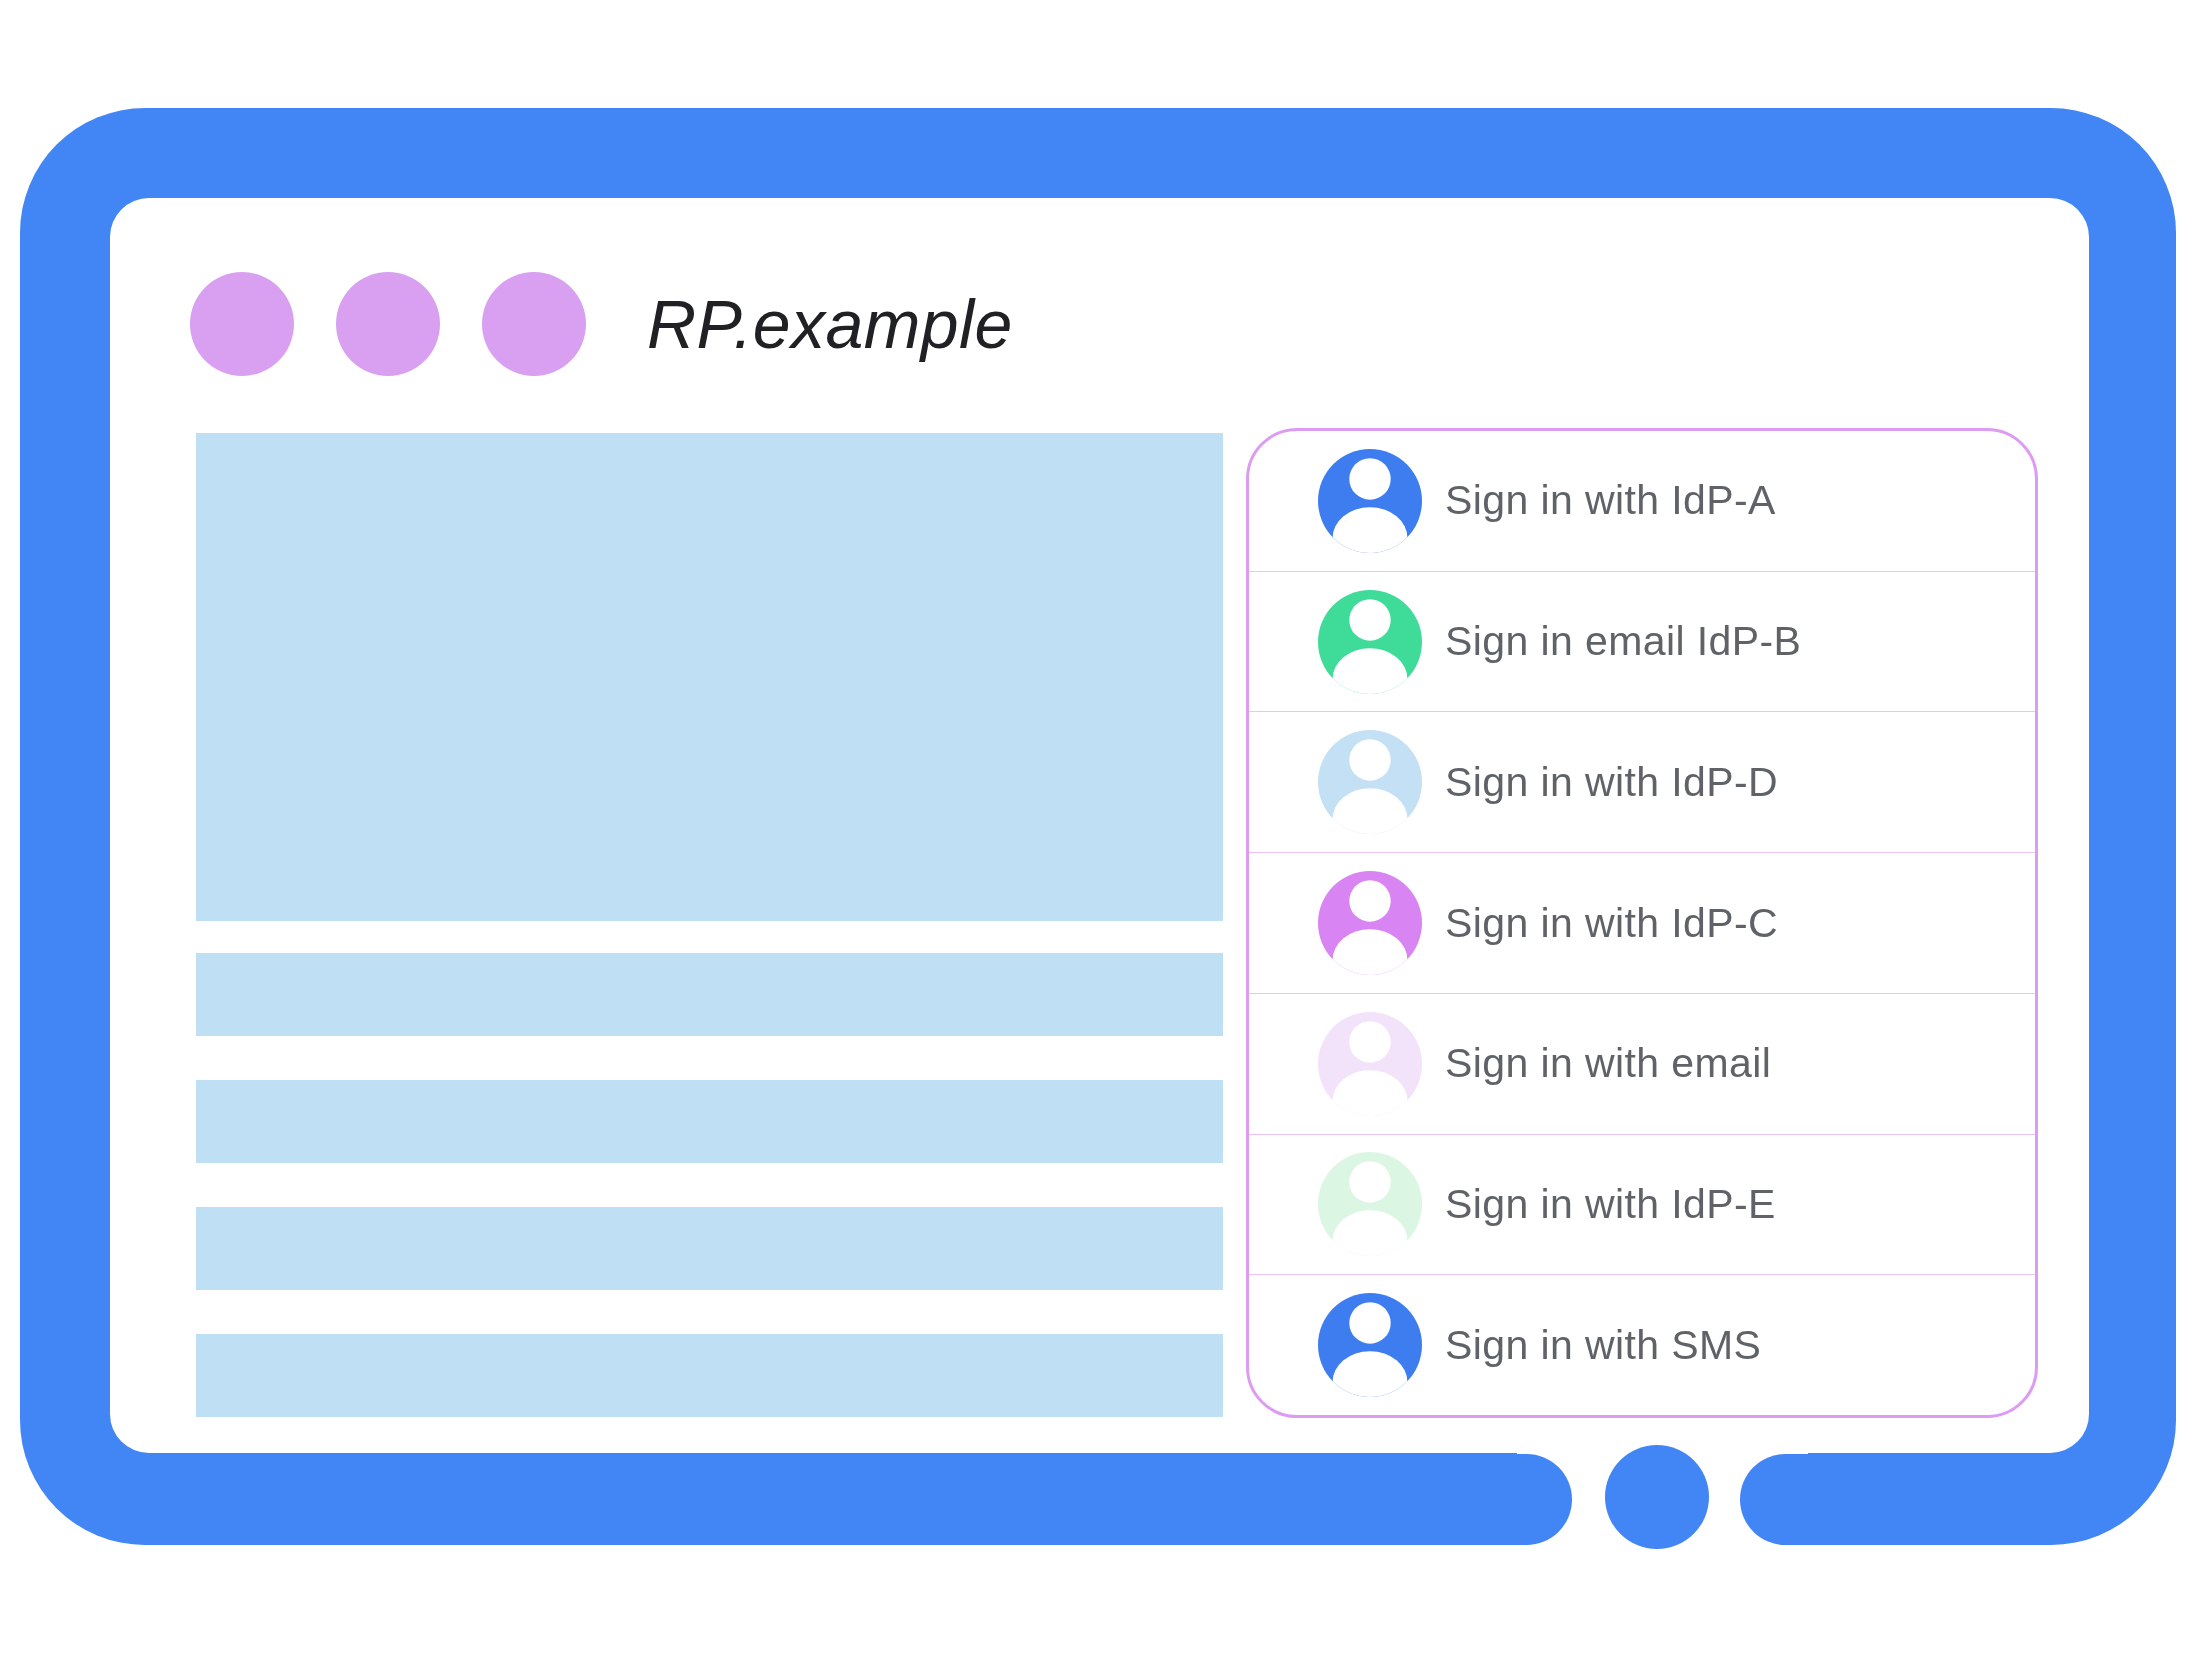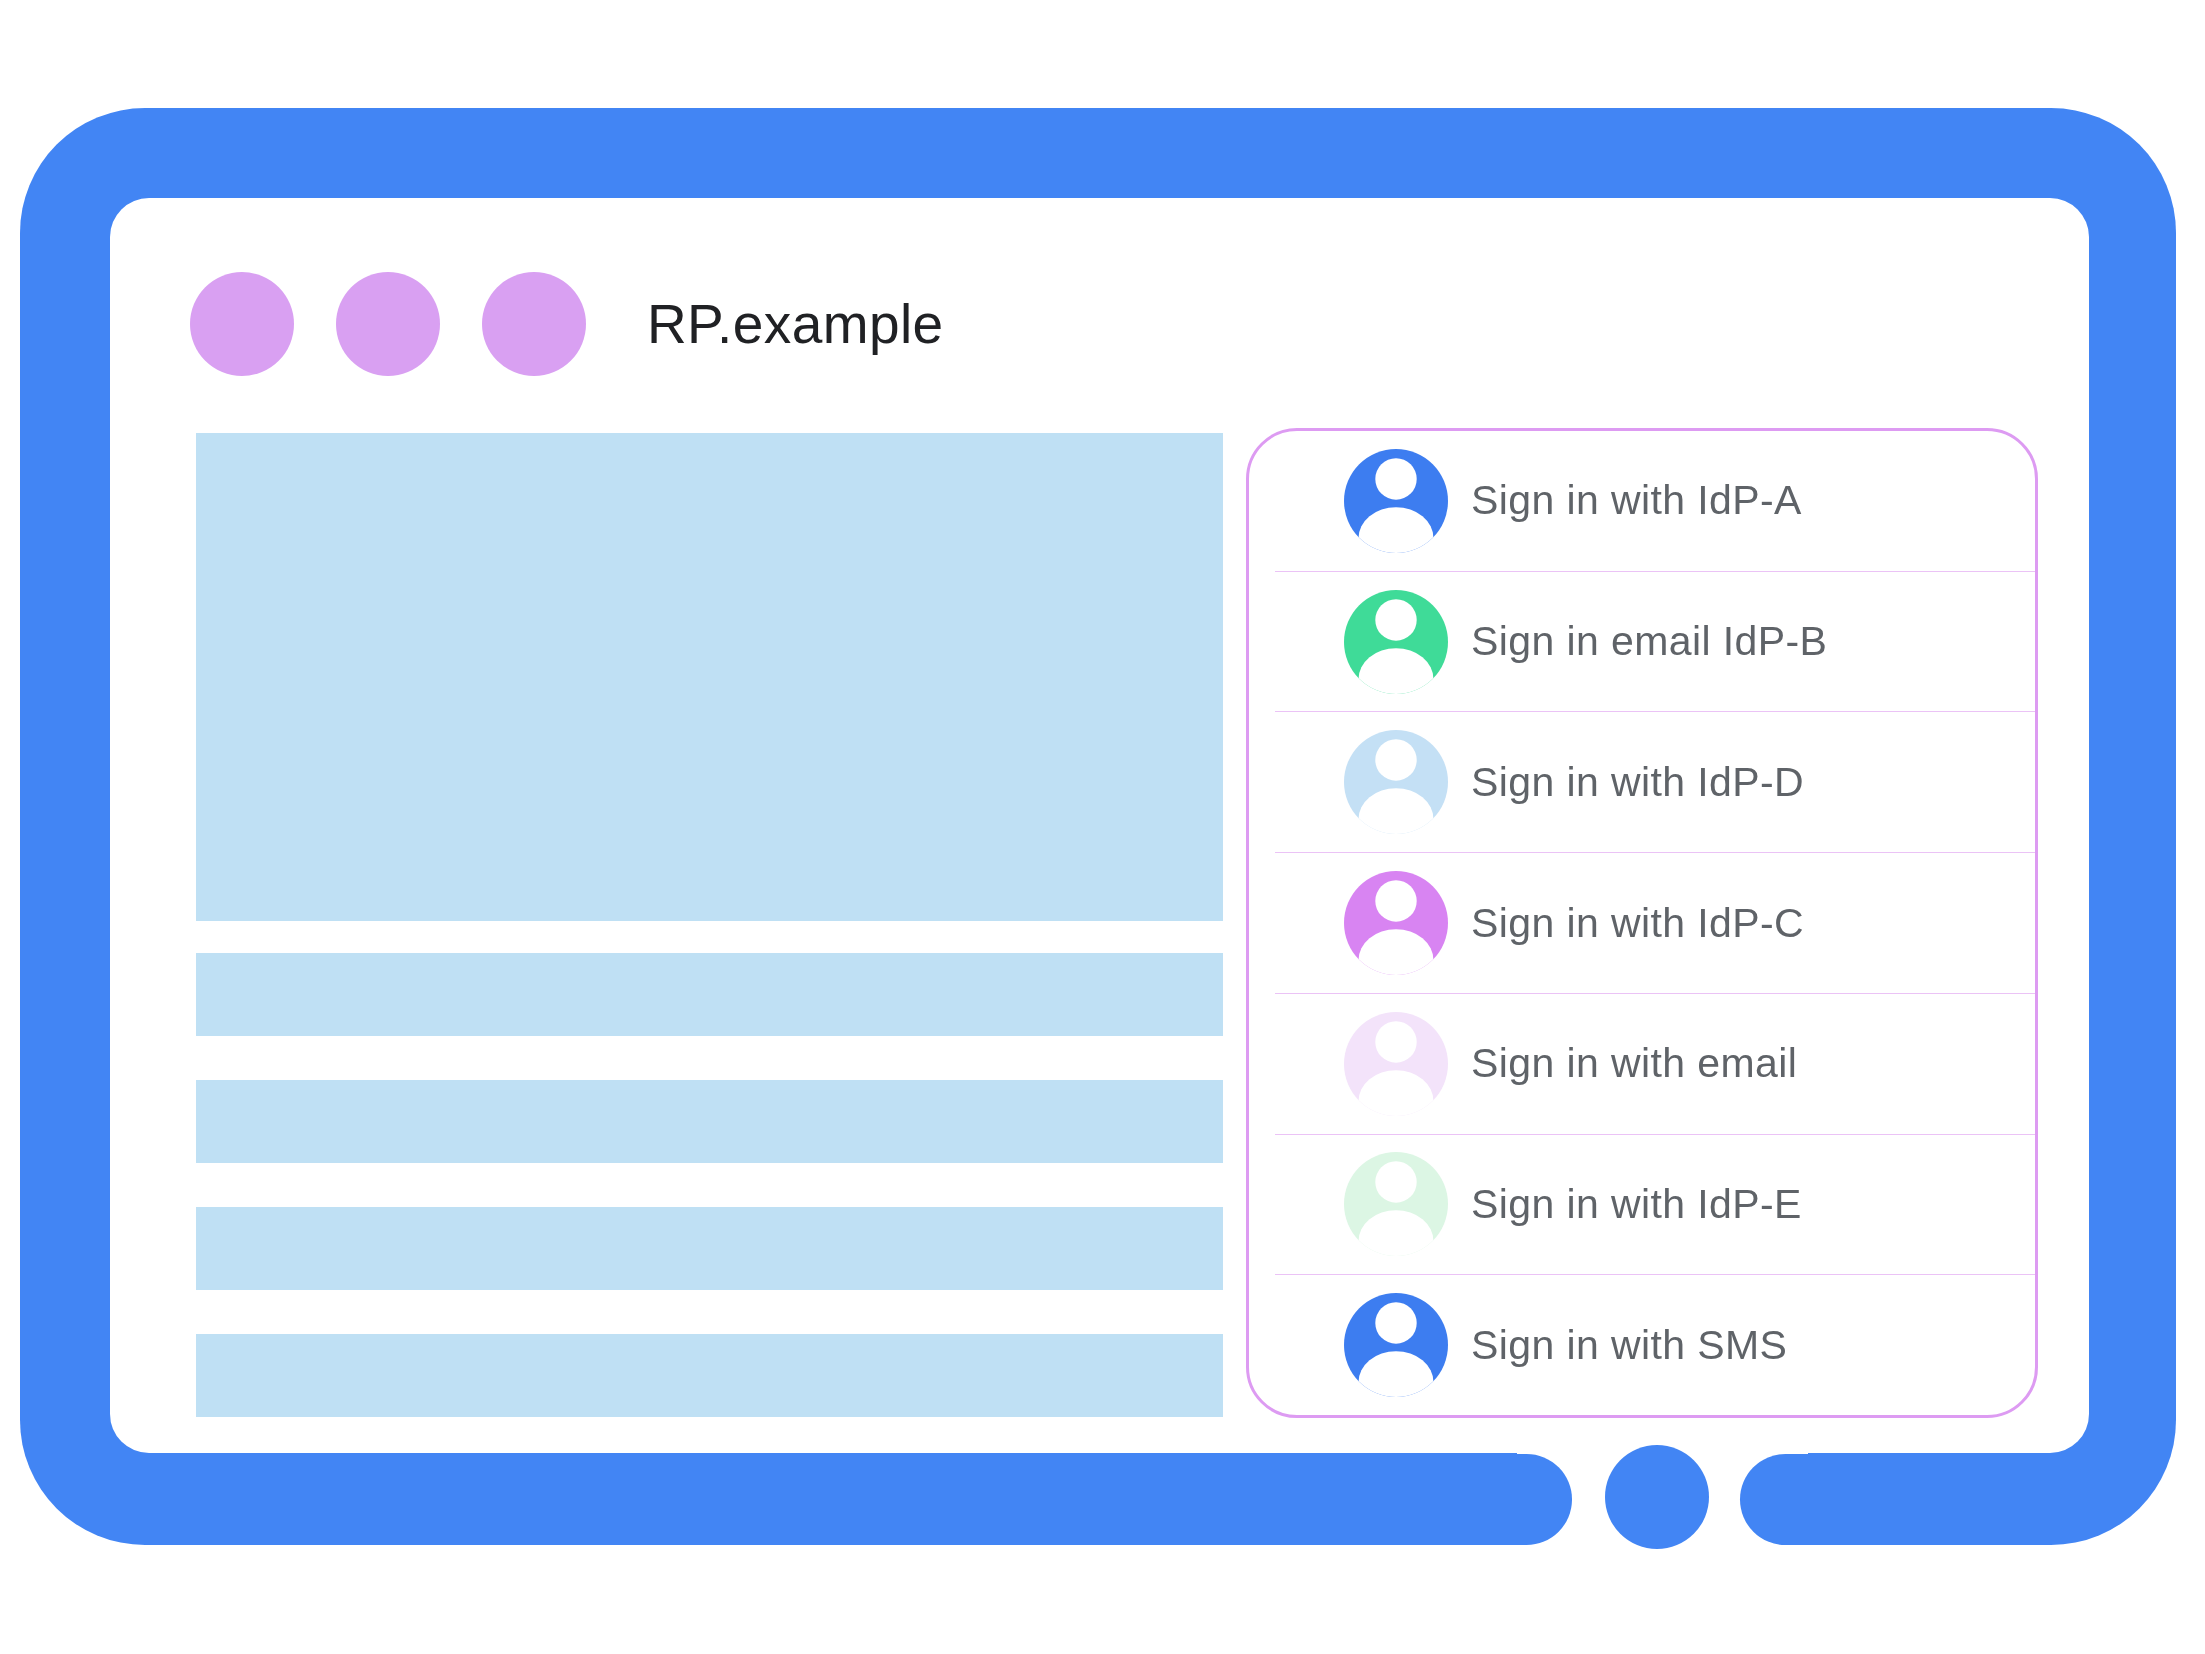--- a/index.html
+++ b/index.html
@@ -58,23 +58,24 @@
     display:flex;gap:42px;
   }
   .dot{
     width:104px;height:104px;border-radius:50%;
     background:var(--window-dot,#D9A0F2);
   }
   .page-title{
     position:absolute;
     left:647px;top:272px;height:104px;
     display:flex;align-items:center;
-    font-size:55px;
+    font-size:68px;
     letter-spacing:0.4px;
     color:var(--title-text,#202124);
+    font-style:italic;
   }
   
   .hero{
     position:absolute;
     left:196px;top:433px;width:1027px;height:488px;
     background:var(--placeholder,#BFE0F4);
   }
   .bars{
     position:absolute;
     left:196px;top:953px;width:1027px;height:464px;
@@ -85,21 +86,21 @@
     background:var(--placeholder,#BFE0F4);
   }
   
   .panel{
     position:absolute;
     left:1246px;top:428px;width:792px;height:990px;
     box-sizing:border-box;
     border:3.5px solid var(--panel-border,#DD9BF2);
     border-radius:51px;
     background:#ffffff;
-    display:flex;flex-direction:column;padding-left:26px;
+    display:flex;flex-direction:column;
   }
   .row{
     flex:1;
     display:flex;align-items:center;
     padding-left:69px;
     gap:23px;
     cursor:pointer;
   }
   .row + .row{
     border-top:1.8px solid var(--divider,#EBC3F6);

